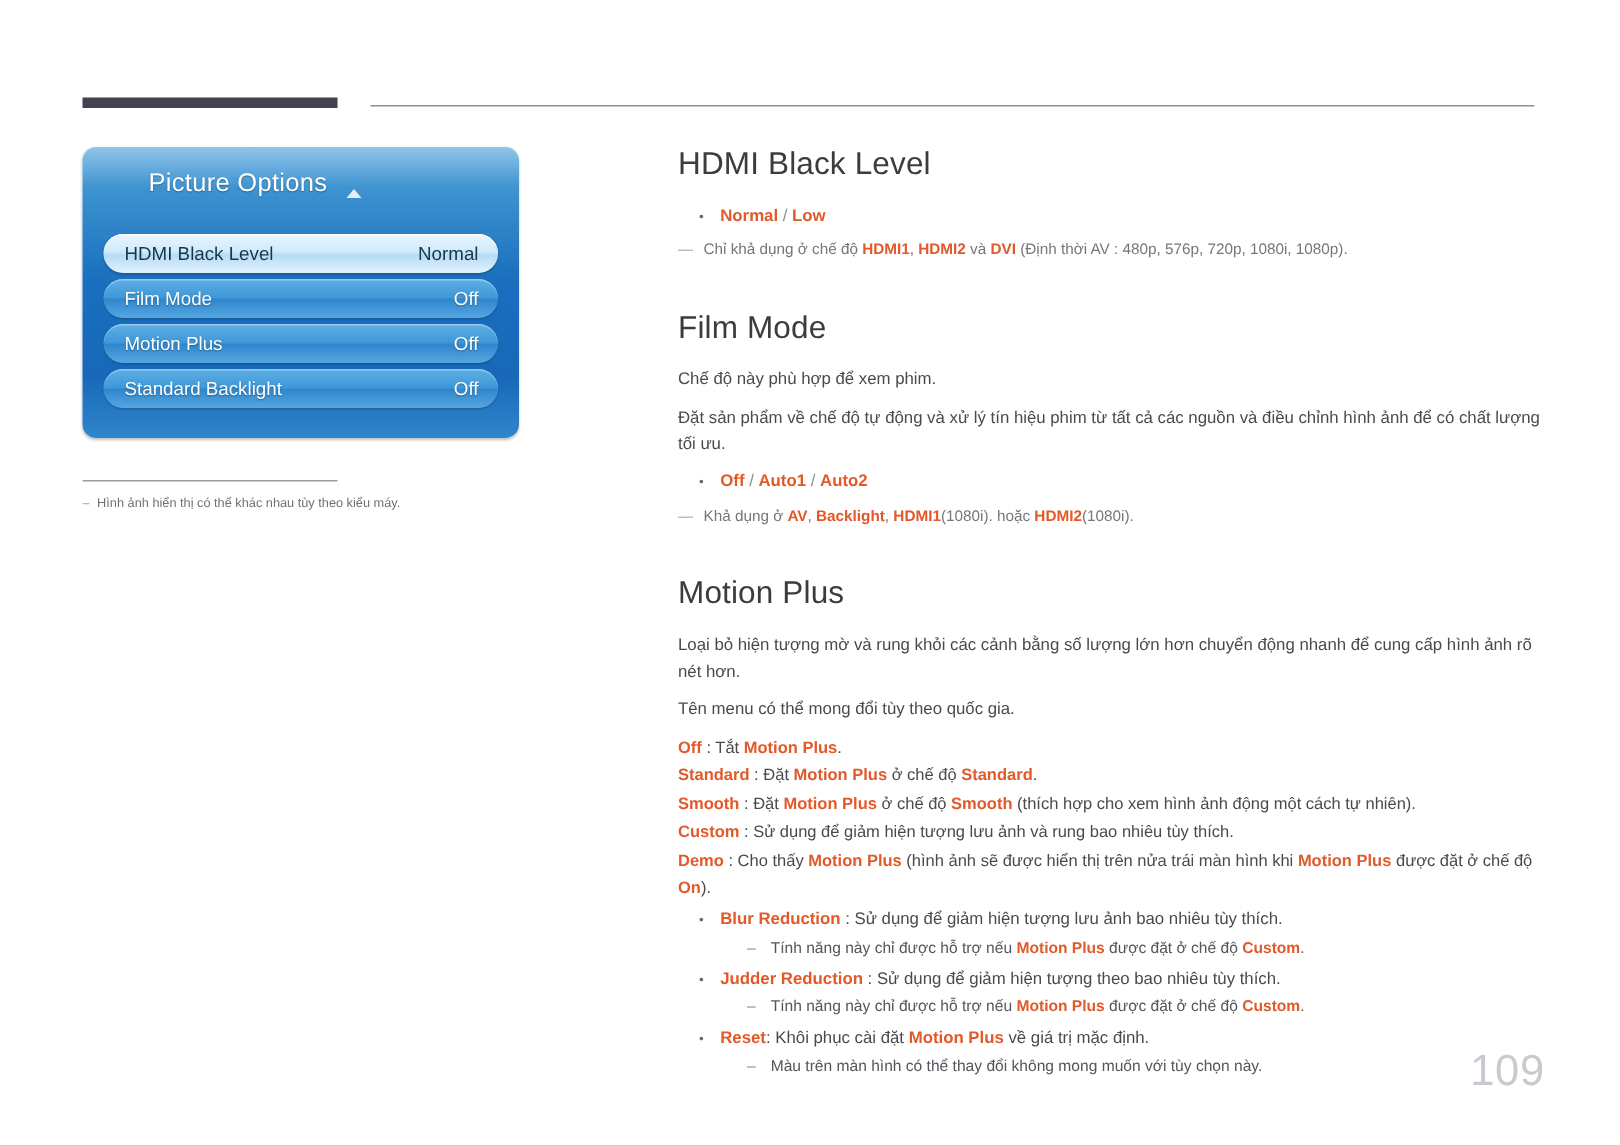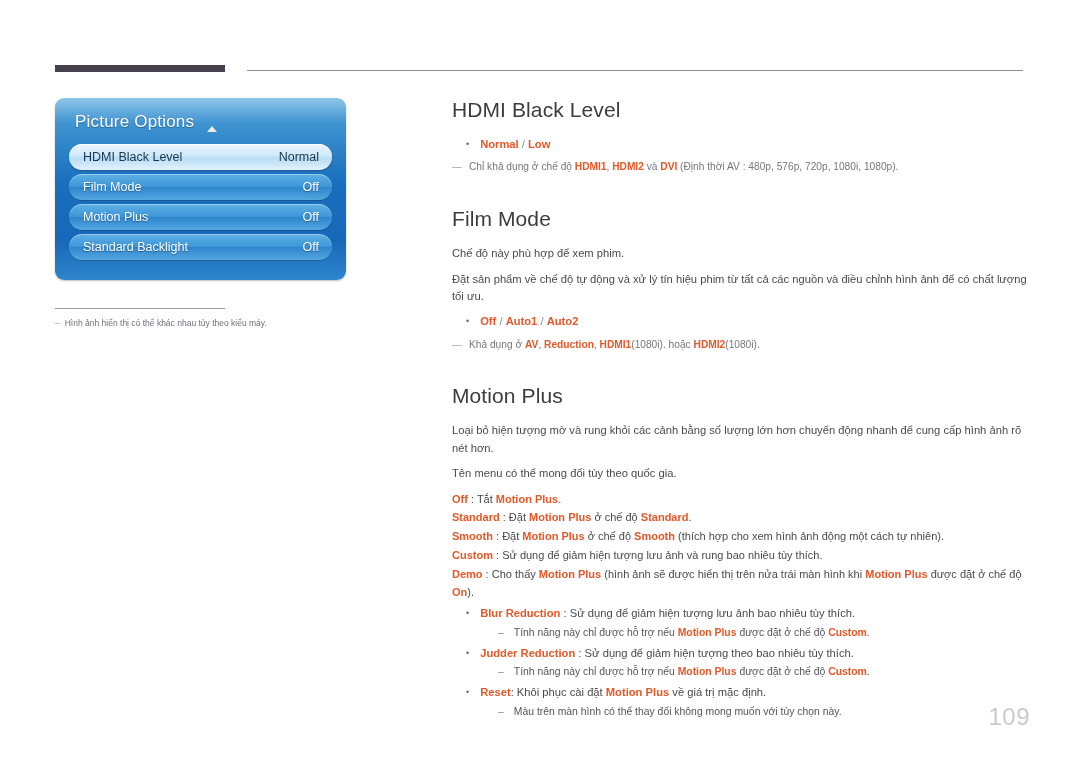--- a/index.html
+++ b/index.html
@@ -28,21 +28,22 @@
 
   .osd-panel {
     width: 291px;
     border-radius: 9px;
     padding: 12px 14px 16px 14px;
     background: linear-gradient(180deg,#8fc5ea 0%, #3e93d0 14%, #1a6fbe 46%, #1768b8 78%, #2f86cc 100%);
     box-shadow: 0 1px 2px rgba(0,0,0,.25);
   }
   .osd-title-row {
     display: flex; align-items: flex-end; gap: 13px;
-    padding: 2px 0 12px 6px;
+    padding: 2px 0 24px 6px;
+    margin-left: 24px;
   }
   .osd-title {
     color: #ffffff; font-size: 17px; letter-spacing: .2px;
     text-shadow: 0 1px 1px rgba(0,0,0,.35);
   }
   .caret-up {
     width: 0; height: 0; margin-top: 8px;
     border-left: 5px solid transparent;
     border-right: 5px solid transparent;
     border-bottom: 6px solid #e8eef5;
@@ -111,21 +112,21 @@
     display: flex; gap: 10px; font-size: 10.4px; line-height: 1.55;
     margin: 2px 0 2px 46px; color: #55555d;
   }
   .sub-dash .ddash { color: #8b8b93; }
   .o { color: #e2592a; font-weight: bold; }
   .gr { color: #8d8d95; }
 
   
   .page-num {
     position: absolute; right: 50px; bottom: 32px;
-    font-size: 24px; color: #c9c9d0; letter-spacing: .5px;
+    font-size: 29px; color: #c9c9d0; letter-spacing: .5px;
   }
 </style>
 </head>
 <body>
 
 <div class="page">
 
   <div class="hdr-bar"></div>
   <div class="hdr-line"></div>
 
@@ -178,21 +179,21 @@
 
     <h2 class="sec">Film Mode</h2>
     <p class="body">Chế độ này phù hợp để xem phim.</p>
     <p class="body">Đặt sản phẩm về chế độ tự động và xử lý tín hiệu phim từ tất cả các nguồn và điều chỉnh hình ảnh để có chất lượng tối ưu.</p>
     <div class="bullet-line">
       <span class="bdot">•</span>
       <span><span class="o">Off</span><span class="gr"> / </span><span class="o">Auto1</span><span class="gr"> / </span><span class="o">Auto2</span></span>
     </div>
     <div class="note-line">
       <span class="ndash">―</span>
-      <span><span>Khả dụng ở </span><span class="o">AV</span><span>, </span><span class="o">Reduction</span><span>, </span><span class="o">HDMI1</span><span>(1080i). hoặc </span><span class="o">HDMI2</span><span>(1080i).</span></span>
+      <span><span>Khả dụng ở </span><span class="o">AV</span><span>, </span><span class="o">Backlight</span><span>, </span><span class="o">HDMI1</span><span>(1080i). hoặc </span><span class="o">HDMI2</span><span>(1080i).</span></span>
     </div>
 
     <div class="gap-sec"></div>
 
     <h2 class="sec">Motion Plus</h2>
     <p class="body">Loại bỏ hiện tượng mờ và rung khỏi các cảnh bằng số lượng lớn hơn chuyển động nhanh để cung cấp hình ảnh rõ nét hơn.</p>
     <p class="body">Tên menu có thể mong đổi tùy theo quốc gia.</p>
 
     <div class="opt-line"><span class="o">Off</span><span> : </span><span>Tắt </span><span class="o">Motion Plus</span><span>.</span></div>
 

